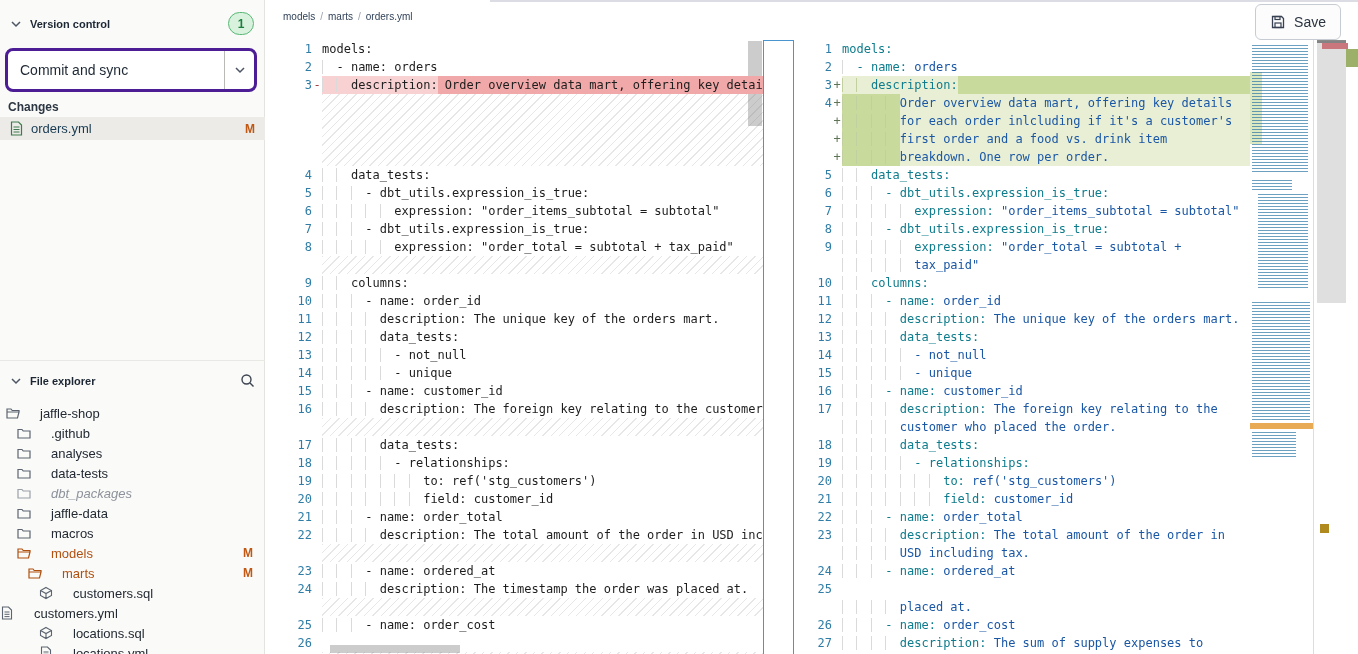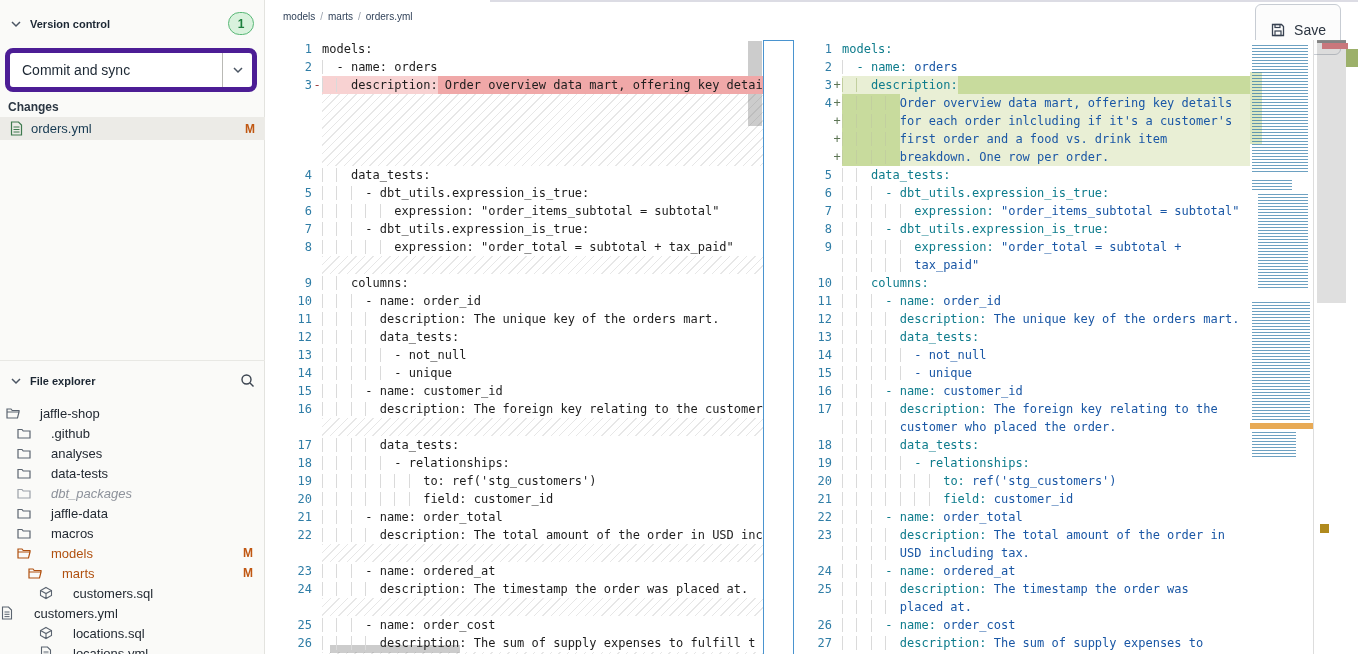--- a/index.html
+++ b/index.html
@@ -10,21 +10,21 @@
   
   #sidebar { position:absolute; left:0; top:0; width:265px; height:654px;
              background:#fafaf8; border-right:1px solid #e3e3df; }
   .vc-header { display:flex; align-items:center; padding:12px 10px 8px 10px; }
   .chev { width:12px; height:12px; margin-right:8px; flex:0 0 auto; }
   .sec-title { font-size:11px; font-weight:bold; color:#1c2733; flex:1; }
   .badge { min-width:26px; height:23px; border-radius:12px; background:#d9f2dd;
            border:1px solid #59b877; color:#1d7f3d; font-size:12px; font-weight:bold;
            display:flex; align-items:center; justify-content:center; padding:0 6px; }
   .commit-btn { position:absolute; left:5px; top:48px; width:252px; height:44px;
-                background:#fff; border:5px solid #4c1d95; border-radius:8px;
+                background:#fff; border:3px solid #4c1d95; border-radius:8px;
                 display:flex; align-items:stretch; cursor:pointer; }
   .commit-label { flex:1; display:flex; align-items:center; padding-left:12px;
                   font-size:14px; color:#1c2733; }
   .commit-caret { width:30px; border-left:1px solid #b9b9b5; display:flex;
                   align-items:center; justify-content:center; }
   .changes-label { position:absolute; left:8px; top:100px; font-size:12px;
                    font-weight:bold; color:#2b3642; }
   .change-row { position:absolute; left:0; top:117px; width:265px; height:23px;
                 background:#ecebe7; display:flex; align-items:center; padding:0 10px; cursor:pointer; }
   .change-name { flex:1; font-size:13px; color:#173a52; margin-left:8px; }
@@ -39,21 +39,21 @@
   .tree-row .label { margin-left:20px; }
   .tree-row.mod .label { color:#b0500f; }
   .tree-row.muted .label { color:#8d929b; font-style:italic; }
   .tree-row .m-badge { margin-left:auto; margin-right:12px; }
   .ticon { width:14px; height:14px; flex:0 0 auto; }
 
   
   #topline { position:absolute; left:490px; top:0; width:868px; height:2px; background:#dcdce4; }
   #breadcrumb { position:absolute; left:283px; top:11px; font-size:10px; color:#32435a; }
   #breadcrumb .sep { color:#9aa2ad; padding:0 5px; }
-  #save-btn { position:absolute; right:17px; top:4px; height:51px; padding:0 14px;
+  #save-btn { position:absolute; right:17px; top:4px; height:36px; padding:0 14px;
               background:#fcfcfc; border:1px solid #c7ccd3; border-radius:6px;
               display:flex; align-items:center; gap:8px; font-size:14px; color:#2b3440;
               cursor:pointer; }
 
   
   .pane { position:absolute; top:40px; height:614px; overflow:hidden; background:#fff;
           font-family:"DejaVu Sans Mono", monospace; font-size:12px; }
   #pane-left  { left:266px; width:497px; }
   #pane-right { left:794px; width:456px; }
   .row { display:flex; height:18px; line-height:18px; white-space:pre; }
@@ -373,21 +373,21 @@
       <span class="codearea"><span class="code"><span class="ind">        </span><span>description: The timestamp the order was placed at.</span></span></span></div>
       <div class="spacer" style="height: 18px;">
         <span class="pad"></span>
         <span class="hatch"></span>
       </div>
       <div class="row"><span class="gutter">
         <span class="num">25</span><span class="sign "></span></span>
       <span class="codearea"><span class="code"><span class="ind">      </span><span>- name: order_cost</span></span></span></div>
       <div class="row"><span class="gutter">
         <span class="num">26</span><span class="sign "></span></span>
-      <span class="codearea"><span class="code"><span class="ind">        </span><span>description: The sum of supply expenses to fulfill t</span></span></span></div>
+      </div>
       <div class="spacer" style="height: 18px;">
         <span class="pad"></span>
         <span class="hatch"></span>
       </div>
     </div>
   <div id="diff-sash"></div>
   <div id="pane-right" class="pane">
       <div class="row"><span class="gutter">
         <span class="num">1</span><span class="sign "></span></span>
       <span class="codearea"><span class="code"><span class="k">models:</span><span class="v"></span></span></span></div>
@@ -473,21 +473,21 @@
         <span class="num">23</span><span class="sign "></span></span>
       <span class="codearea"><span class="code"><span class="ind">        </span><span class="k">description:</span><span class="v"> The total amount of the order in</span></span></span></div>
       <div class="row"><span class="gutter">
         <span class="num"></span><span class="sign "></span></span>
       <span class="codearea"><span class="code"><span class="ind">        </span><span class="v">USD including tax.</span></span></span></div>
       <div class="row"><span class="gutter">
         <span class="num">24</span><span class="sign "></span></span>
       <span class="codearea"><span class="code"><span class="ind">      </span><span class="k">- name:</span><span class="v"> ordered_at</span></span></span></div>
       <div class="row"><span class="gutter">
         <span class="num">25</span><span class="sign "></span></span>
-      <span class="codearea"><span class="code"><span class="ind">        </span><span class="k">description:</span><span class="v"> The timestamp the order was</span></span></span></div>
+      </div>
       <div class="row"><span class="gutter">
         <span class="num"></span><span class="sign "></span></span>
       <span class="codearea"><span class="code"><span class="ind">        </span><span class="v">placed at.</span></span></span></div>
       <div class="row"><span class="gutter">
         <span class="num">26</span><span class="sign "></span></span>
       <span class="codearea"><span class="code"><span class="ind">      </span><span class="k">- name:</span><span class="v"> order_cost</span></span></span></div>
       <div class="row"><span class="gutter">
         <span class="num">27</span><span class="sign "></span></span>
       <span class="codearea"><span class="code"><span class="ind">        </span><span class="k">description:</span><span class="v"> The sum of supply expenses to</span></span></span></div>
     </div>

